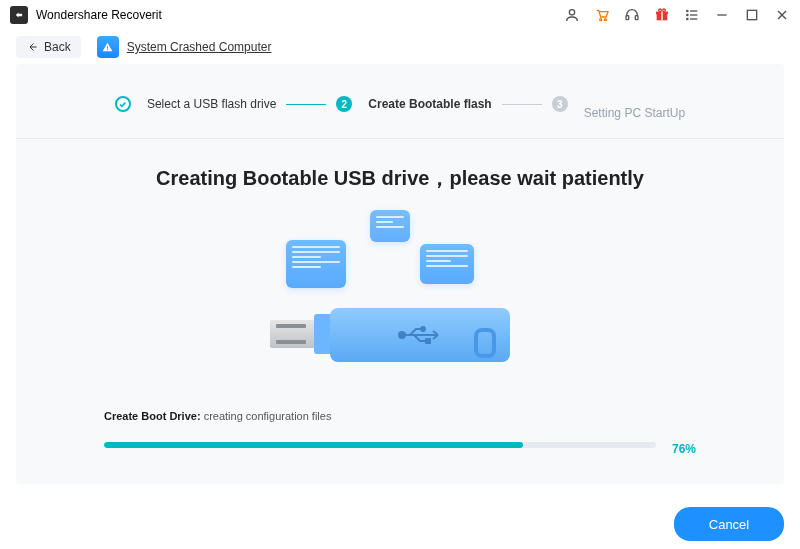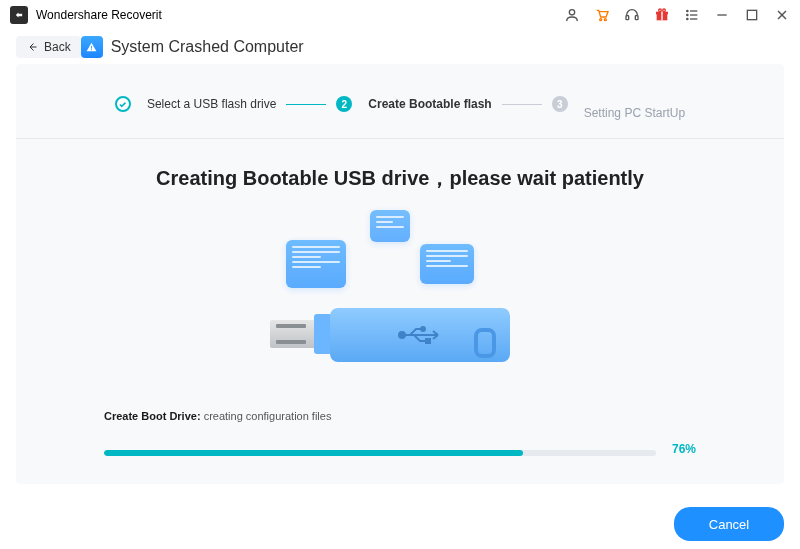--- a/index.html
+++ b/index.html
@@ -9,23 +9,23 @@
   .logo-badge { width: 18px; height: 18px; background: #2e2e2e; border-radius: 3px; display: flex; align-items: center; justify-content: center; margin-right: 8px; }
   .logo-badge svg { fill: #fff; }
   .app-title { font-size: 12px; font-weight: 400; color: #000; flex: none; }
   .titlebar-spacer { flex: 1; }
   .titlebar-icons { display: flex; gap: 14px; align-items: center; }
   .titlebar-icons span, .titlebar-icons svg { width: 16px; height: 16px; display: inline-flex; align-items: center; justify-content: center; }
   .tb-cart { color: #ff7a00; }
   .tb-gift { color: #e53935; }
   .tb-icon { color: #555; }
 
-  .toolbar { display: flex; align-items: center; height: 34px; padding: 0 16px; gap: 0; }
+  .toolbar { display: flex; align-items: center; height: 34px; padding: 0 16px; gap: 16px; }
   .back-btn { background: #f2f4f7; border: none; padding: 4px 10px; border-radius: 4px; display: flex; align-items: center; gap: 6px; font-size: 12px; cursor: pointer; color: #333; }
-  .section-label { display: flex; align-items: center; gap: 8px; font-size: 16px; color: #333; }
+  .section-label { display: flex; align-items: center; gap: 8px; font-size: 12px; color: #333; text-decoration: underline; }
   .sec-icon { width: 22px; height: 22px; border-radius: 4px; background: linear-gradient(180deg,#3aa7ff,#1d86ff); display: flex; align-items: center; justify-content: center; }
 
   .panel { margin: 0 16px; background: #f7f9fb; border-radius: 4px; height: 420px; overflow: hidden; position: relative; }
 
   .steps { display: flex; align-items: center; justify-content: center; gap: 10px; padding: 24px 0 18px; border-bottom: 1px solid #e6eaee; }
   .step { display: flex; align-items: center; gap: 16px; font-size: 12px; }
   .step .badge { width: 16px; height: 16px; border-radius: 50%; display: flex; align-items: center; justify-content: center; font-size: 10px; font-weight: 600; }
   .step.done .badge { border: 2px solid #00b7c4; background: #fff; color: #00b7c4; }
   .step.done .label { color: #333; font-weight: 500; }
   .step.active .badge { background: #00b7c4; color: #fff; }
@@ -54,21 +54,21 @@
   .usb-connector::before{content:'';position:absolute;left:6px;bottom:4px;width:30px;height:4px;background:#8a8f94;border-radius:1px;}
   .usb-neck { position:absolute; left:44px; top:14px; width:18px; height:40px; background:#6bb6ff; border-radius:3px; }
   .usb-body { position:absolute; left:60px; top:8px; width:180px; height:54px; background:linear-gradient(180deg,#8fcbff,#5aa9f5); border-radius:8px; display:flex; align-items:center; justify-content:center; }
   .usb-body svg { opacity:0.9; }
   .usb-lanyard { position:absolute; right:14px; top:20px; width:22px; height:30px; border:4px solid #4a97e6; border-radius:8px; background:transparent; }
 
   .progress-wrap { position:absolute; left:88px; right:88px; bottom:28px; }
   .progress-label { font-size: 11px; margin-bottom: 20px; }
   .progress-label .strong { font-weight:700; color:#1a1a1a; }
   .progress-label .muted { color:#555; font-weight:400; }
-  .progress-row { display:flex; align-items:flex-end; gap:16px; }
+  .progress-row { display:flex; align-items:flex-start; gap:16px; }
   .progress-bar { flex:1; height:6px; background:#e6eaee; border-radius:3px; overflow:hidden; }
   .progress-fill { height:100%; background:#00b7c4; border-radius:3px; }
   .progress-pct { font-size:12px; font-weight:600; color:#00b7c4; }
 
   .footer { position:absolute; right:16px; bottom:8px; }
   .cancel-btn { background:#1e90ff; color:#fff; border:none; width:110px; height:34px; border-radius:16px; font-size:13px; cursor:pointer; }
 </style>
 </head>
 <body>
 

